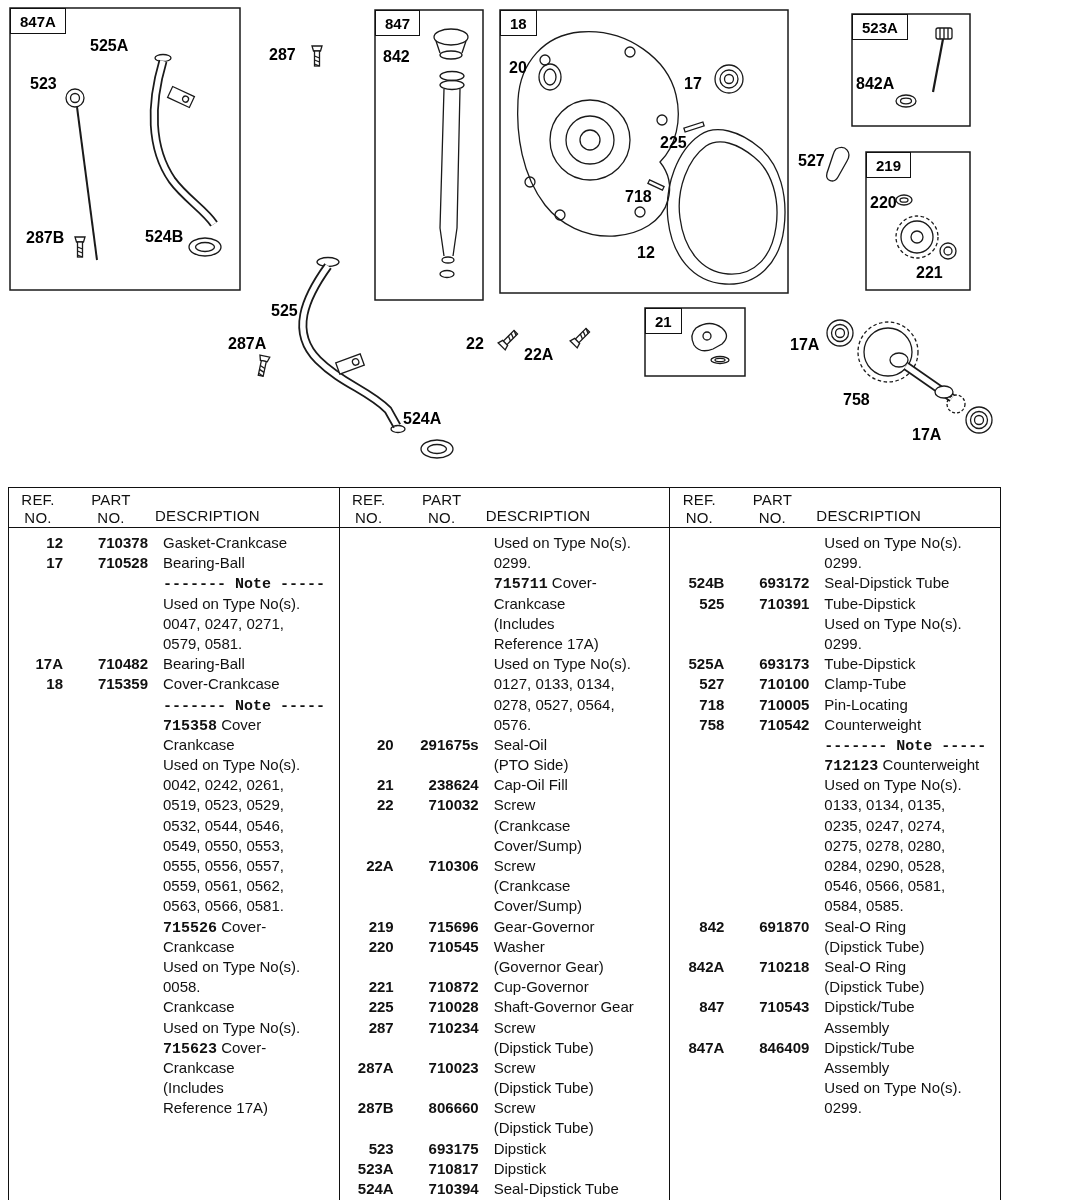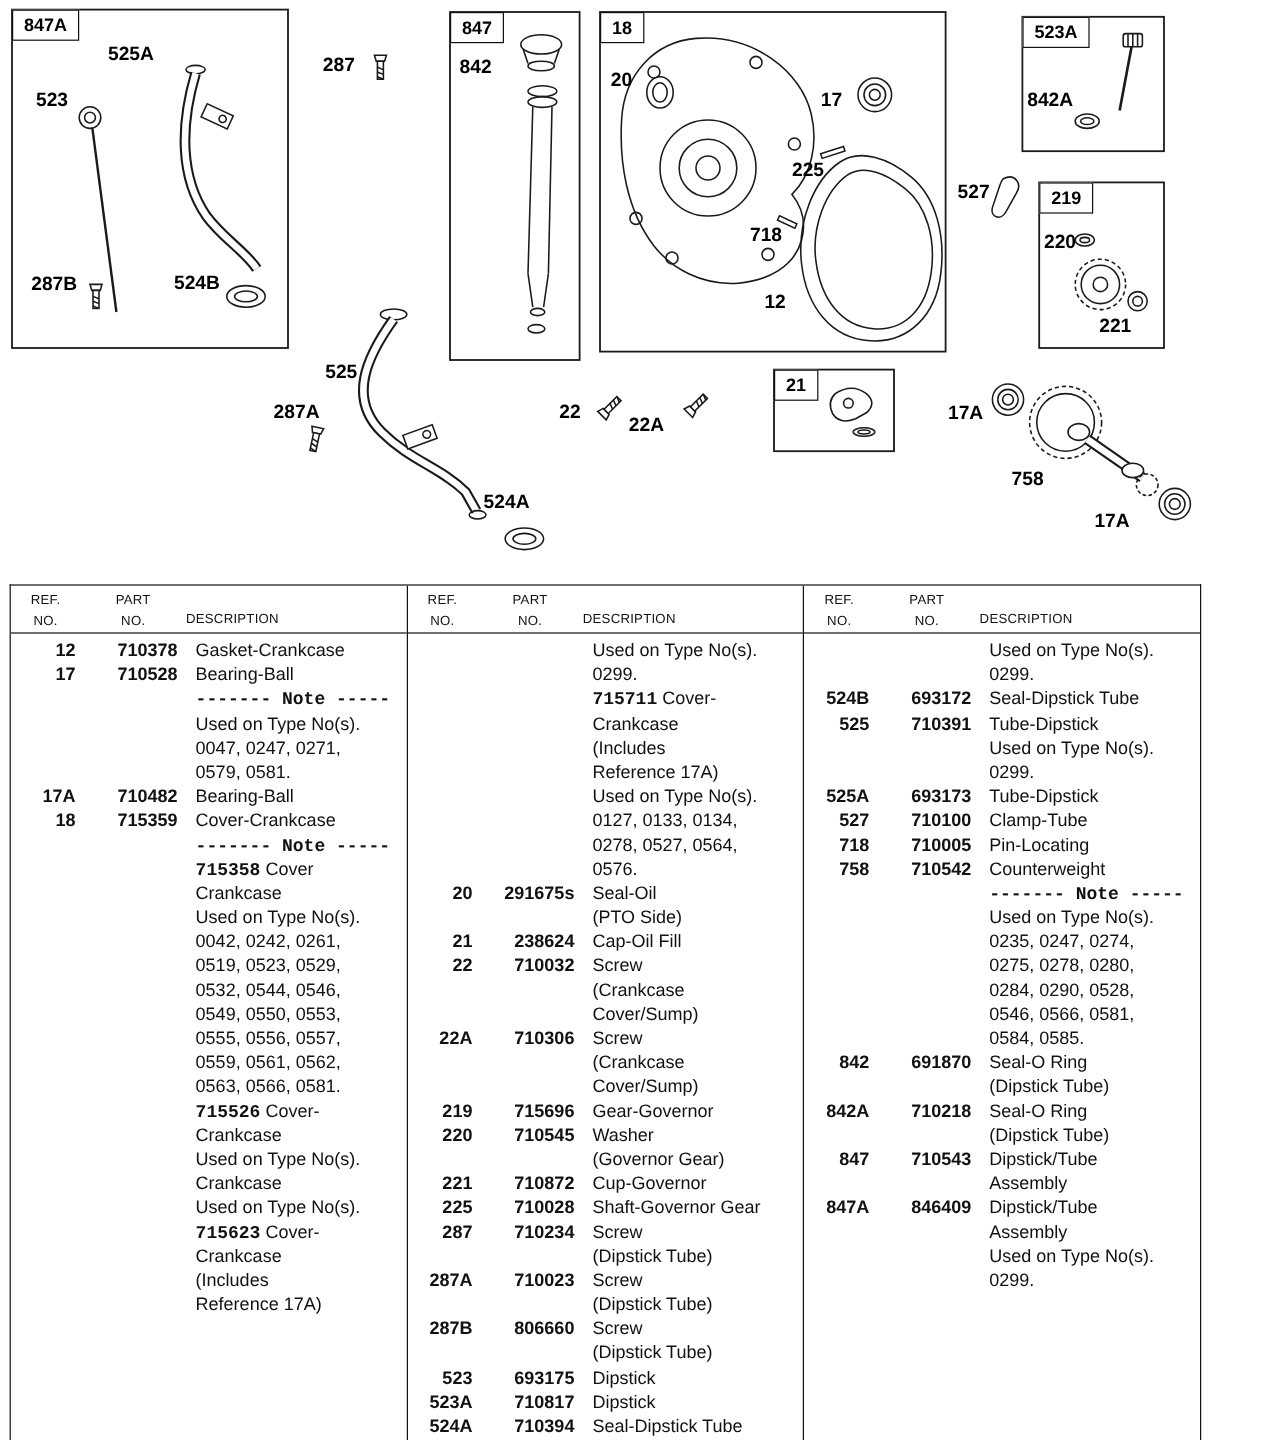--- a/index.html
+++ b/index.html
@@ -23,21 +23,21 @@
   #parts-table {
     position:absolute; left:8px; top:487px; width:993px; height:713px;
     border:1.6px solid #111; border-bottom:none;
     display:flex; overflow:hidden; background:#fff;
   }
   .tcol { flex:1 1 0; display:flex; flex-direction:column; min-width:0; }
   .tcol + .tcol { border-left:1.6px solid #111; }
   .thead {
     height:40px; border-bottom:1.6px solid #111;
     display:grid; grid-template-columns:58px 88px 1fr;
-    padding-top:3px; font-size:11px; letter-spacing:.2px;
+    padding-top:3px; font-size:15px; letter-spacing:.2px;
   }
   .h-ref, .h-part { text-align:center; line-height:18px; }
   .h-desc { text-align:left; align-self:end; padding-bottom:2px; line-height:18px; }
   .col-body { padding-top:5px; }
   .trow {
     display:grid; grid-template-columns:58px 88px 1fr;
     height:20.2px; line-height:20.2px; font-size:15px; white-space:nowrap;
   }
   .c-ref  { text-align:right; font-weight:bold; padding-right:4px; }
   .c-part { text-align:right; font-weight:bold; padding-right:7px; }
@@ -355,20 +355,25 @@
           <div class="c-desc">Crankcase</div>
         </div>
         <div class="trow">
           <div class="c-ref"></div>
           <div class="c-part"></div>
           <div class="c-desc">Used on Type No(s).</div>
         </div>
         <div class="trow">
           <div class="c-ref"></div>
           <div class="c-part"></div>
+          <div class="c-desc">0058.</div>
+        </div>
+        <div class="trow">
+          <div class="c-ref"></div>
+          <div class="c-part"></div>
           <div class="c-desc">Crankcase</div>
         </div>
         <div class="trow">
           <div class="c-ref"></div>
           <div class="c-part"></div>
           <div class="c-desc">Used on Type No(s).</div>
         </div>
         <div class="trow">
           <div class="c-ref"></div>
           <div class="c-part"></div>
@@ -623,21 +628,31 @@
           <div class="c-desc">Counterweight</div>
         </div>
         <div class="trow">
           <div class="c-ref"></div>
           <div class="c-part"></div>
           <div class="c-desc"><b>------- Note -----</b></div>
         </div>
         <div class="trow">
           <div class="c-ref"></div>
           <div class="c-part"></div>
-          <div class="c-desc">Used on Type No(s).</div>
+          <div class="c-desc"><b>712123</b> Counterweight</div>
+        </div>
+        <div class="trow">
+          <div class="c-ref"></div>
+          <div class="c-part"></div>
+          <div class="c-desc">Used on Type No(s).</div>
+        </div>
+        <div class="trow">
+          <div class="c-ref"></div>
+          <div class="c-part"></div>
+          <div class="c-desc">0133, 0134, 0135,</div>
         </div>
         <div class="trow">
           <div class="c-ref"></div>
           <div class="c-part"></div>
           <div class="c-desc">0235, 0247, 0274,</div>
         </div>
         <div class="trow">
           <div class="c-ref"></div>
           <div class="c-part"></div>
           <div class="c-desc">0275, 0278, 0280,</div>

